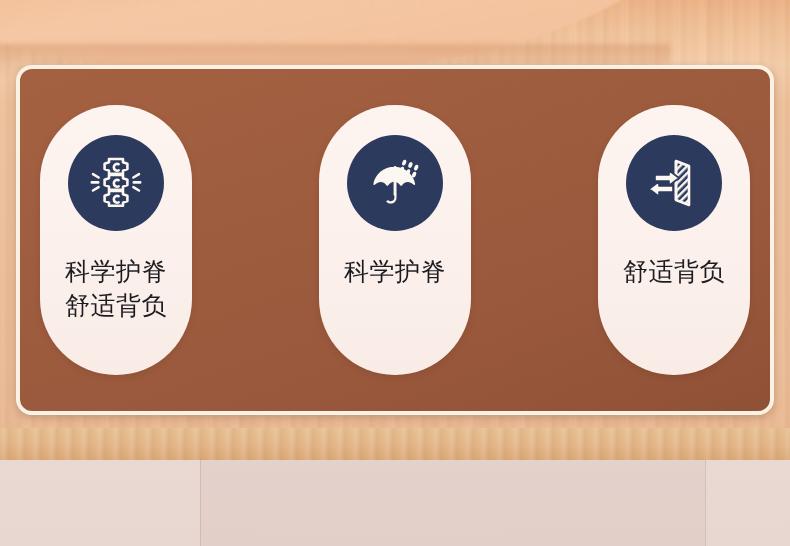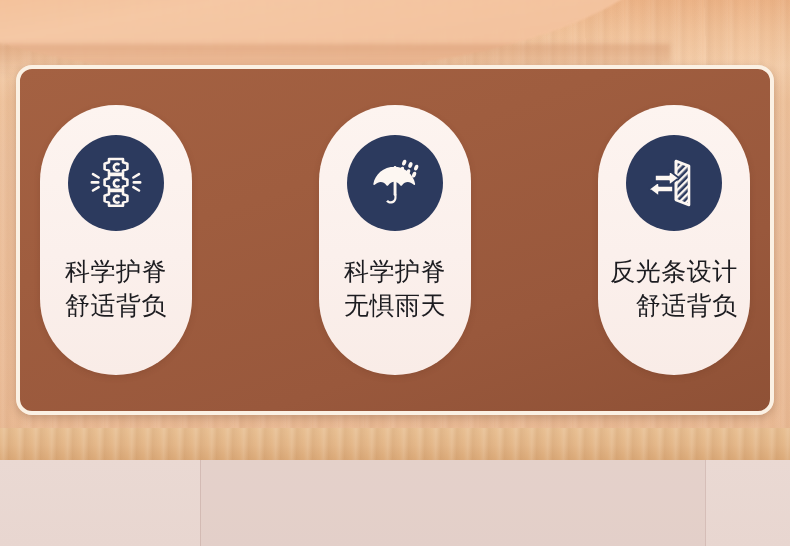--- a/index.html
+++ b/index.html
@@ -159,21 +159,21 @@
     background: #2c3a5e;
     display: flex;
     align-items: center;
     justify-content: center;
     flex: none;
   }
   .icon-circle svg { display: block; }
 
   .pill-text {
     margin-top: 24px;
-    text-align: right;
+    text-align: center;
     color: #1c1c20;
     font-size: 25px;
     line-height: 1.34;
     letter-spacing: 0.5px;
     font-family: "Liberation Sans", "DejaVu Sans", sans-serif;
   }
   .pill-text .line { display: block; white-space: nowrap; }
 </style>
 </head>
 <body>
@@ -223,21 +223,20 @@
             <ellipse cx="46.4" cy="13.0" rx="1.9" ry="3" transform="rotate(22 46.4 13.0)"></ellipse>
             <ellipse cx="52.2" cy="15.6" rx="1.9" ry="3" transform="rotate(22 52.2 15.6)"></ellipse>
             <ellipse cx="37.9" cy="17.6" rx="1.9" ry="3" transform="rotate(22 37.9 17.6)"></ellipse>
             <ellipse cx="44.1" cy="20.1" rx="1.9" ry="3" transform="rotate(22 44.1 20.1)"></ellipse>
             <ellipse cx="50.1" cy="22.6" rx="1.9" ry="3" transform="rotate(22 50.1 22.6)"></ellipse>
           </g>
         </svg>
       </div>
       <div class="pill-text">
         <span class="line">科学护脊</span>
-        <span class="line">无惧雨天</span>
       </div>
     </div>
 
 
     <div class="pill">
       <div class="icon-circle">
         <svg width="62" height="62" viewBox="0 0 62 62" aria-hidden="true">
           <defs>
             <pattern id="hatch" width="5" height="5" patternUnits="userSpaceOnUse" patternTransform="rotate(45)">
               <rect width="2.4" height="5" fill="#fdf7f2"></rect>
@@ -246,19 +245,18 @@
 
           <path d="M33 9 L46 14 L46 53 L33 48 Z" fill="url(#hatch)" stroke="#fdf7f2" stroke-width="2.6" stroke-linejoin="round"></path>
           <path d="M33 9 L33 48" stroke="#fdf7f2" stroke-width="2.6"></path>
 
           <path d="M12 23 L26 23 L26 18.5 L36 26 L26 33.5 L26 29 L12 29 Z" fill="#fdf7f2" stroke="#2c3a5e" stroke-width="1.6" stroke-linejoin="round"></path>
 
           <path d="M30 34 L16 34 L16 29.5 L6 37 L16 44.5 L16 40 L30 40 Z" fill="#fdf7f2" stroke="#2c3a5e" stroke-width="1.6" stroke-linejoin="round"></path>
         </svg>
       </div>
       <div class="pill-text">
-        <span class="line">反光条设计</span>
         <span class="line">舒适背负</span>
       </div>
     </div>
 
   </div>
 </div>
 
 </body></html>

